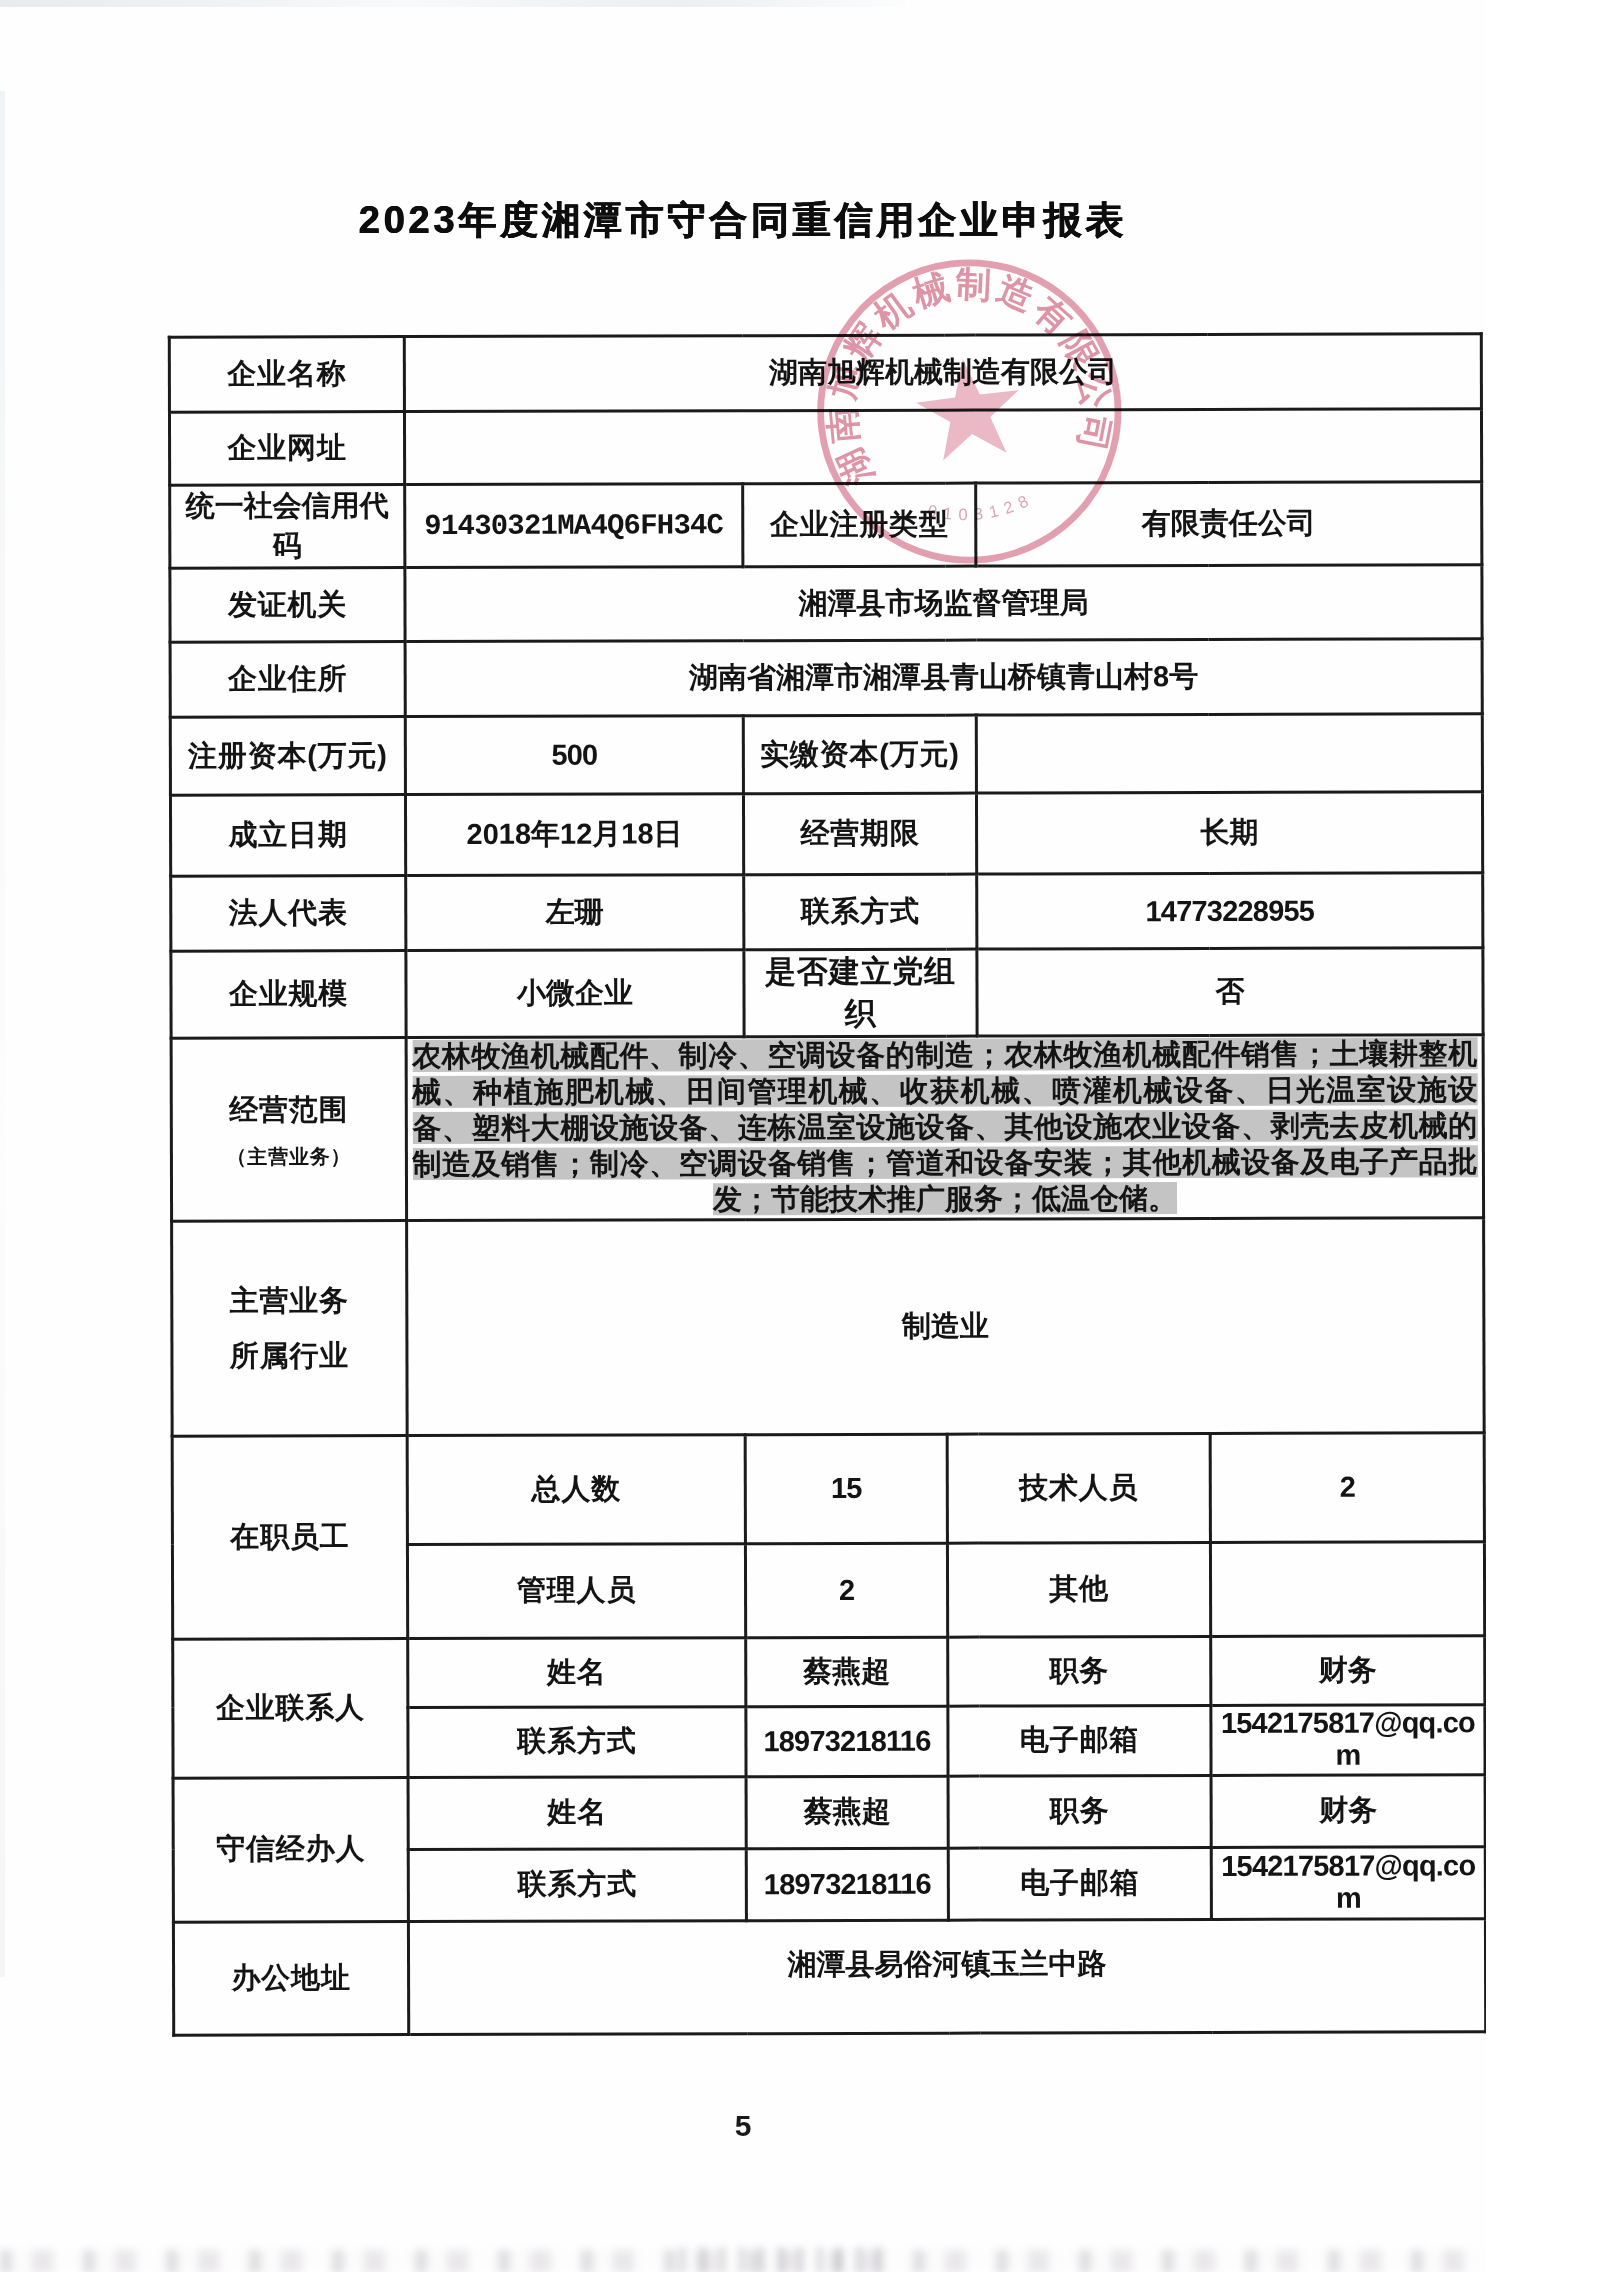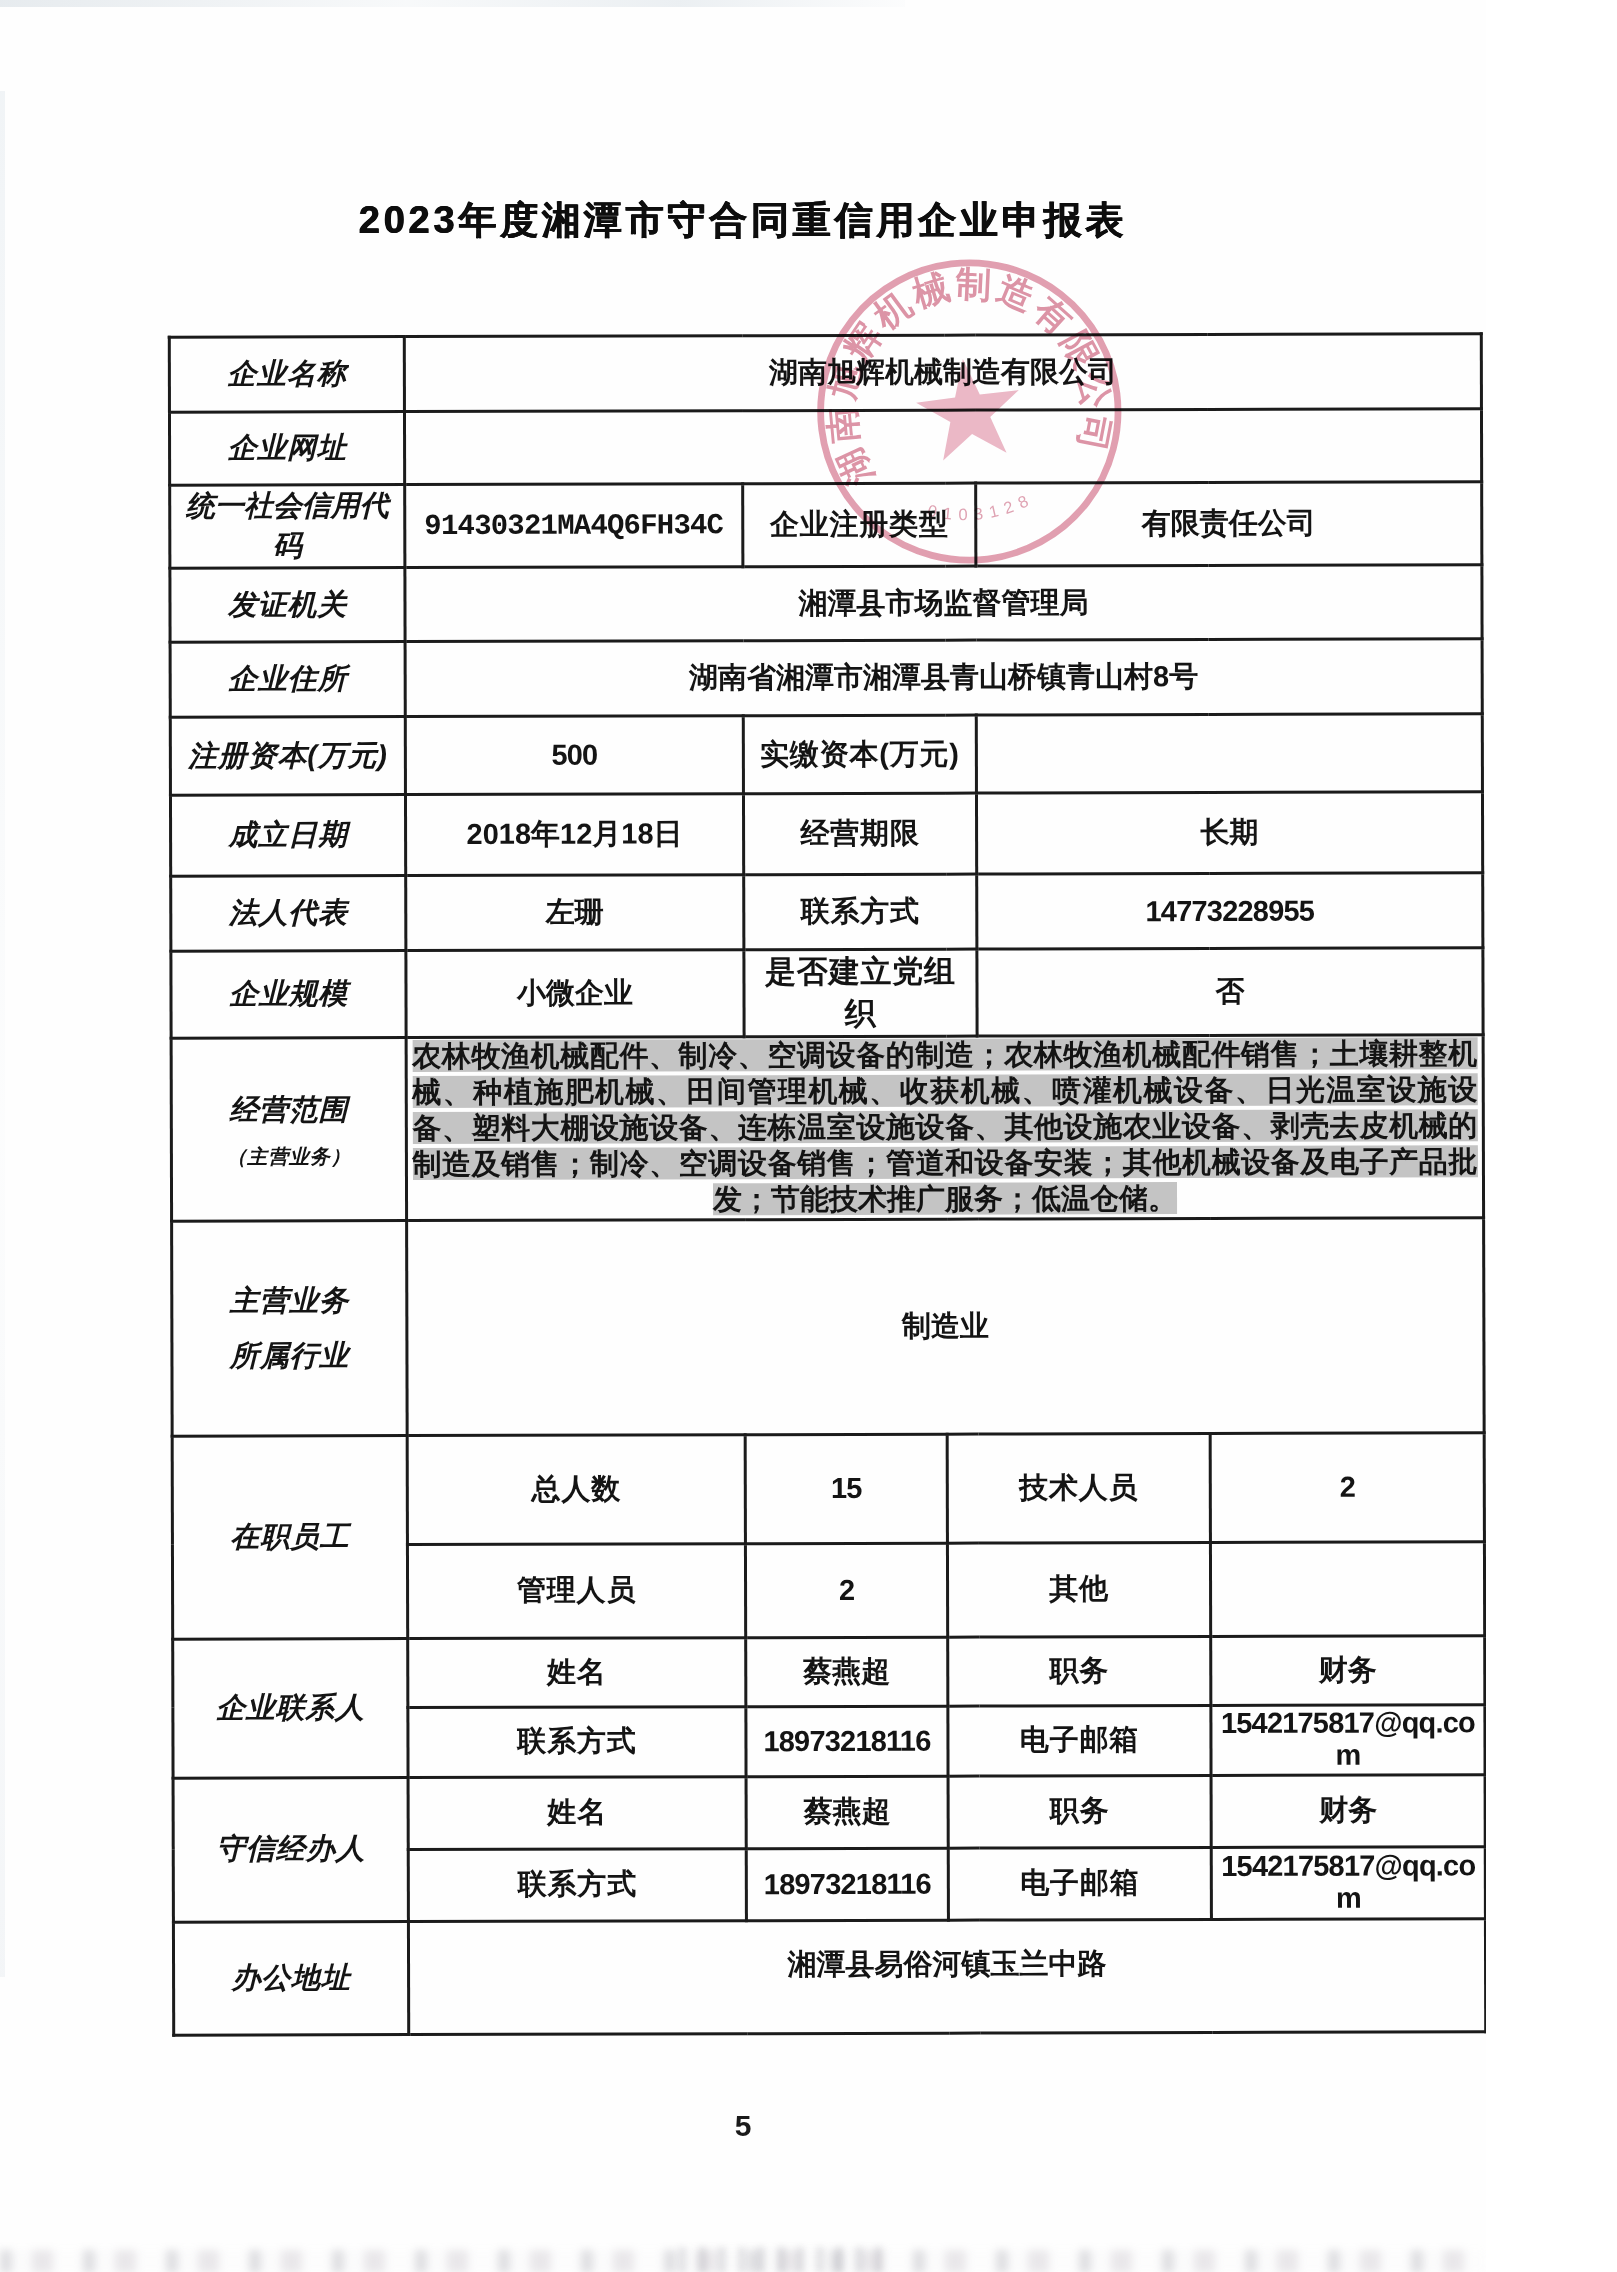--- a/index.html
+++ b/index.html
@@ -30,21 +30,21 @@
   table.form{
     position:absolute;left:170px;top:334px;width:1312px;
     border-collapse:collapse;table-layout:fixed;
     transform:rotate(-.15deg);
   }
   table.form td{
     border:3px solid #1b1b1b;border-top-width:3.8px;border-bottom-width:3.8px;
     text-align:center;vertical-align:middle;font-weight:bold;
     font-size:29px;color:#141414;padding:0 4.5px;overflow:hidden;
   }
-  td.lab{font-size:26px;padding:0 1.5px;letter-spacing:0.8px;font-style:italic;}
+  td.lab{font-size:26px;padding:0 1.5px;letter-spacing:0.8px;}
   td.vb{vertical-align:bottom;padding-bottom:10.6px;font-size:26px;letter-spacing:0.8px;}
   td.vt{vertical-align:top;padding-top:9px;}
   td.code{font-size:32px;letter-spacing:-0.8px;padding:0 0.8px;font-family:Liberation Mono, monospace;}
   td.num{font-size:30px;letter-spacing:-0.8px;}
   td.email{font-size:29px;line-height:1.1;word-break:break-all;padding:1.5px 3px 0 3px;letter-spacing:-0.8px;}
   td.scope{padding:6px 4.5px;vertical-align:top;}
   .scope-inner{
     display:inline;background:#c4c4c4;
     font-size:29px;line-height:1.22;font-weight:bold;text-align:justify;
   }

